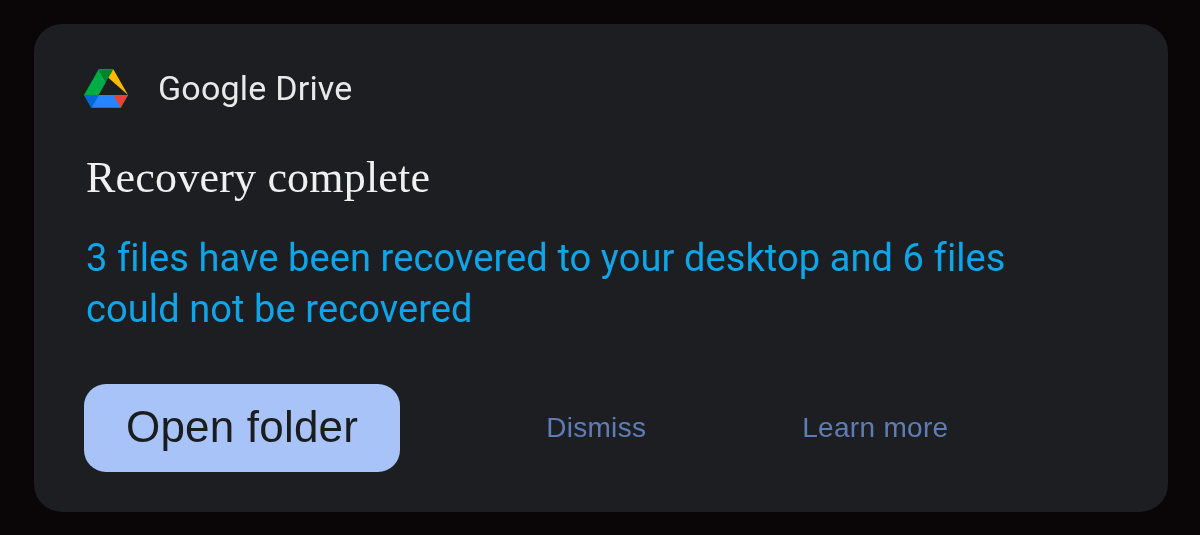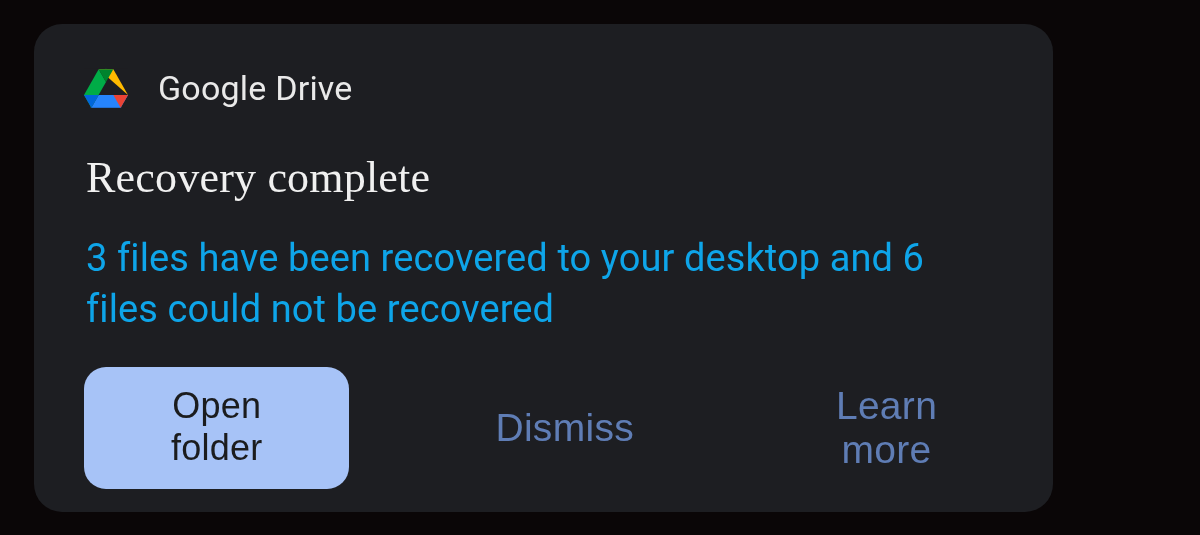--- a/index.html
+++ b/index.html
@@ -7,21 +7,21 @@
       width: 1200px;
       height: 535px;
       background: #0a0607;
       font-family: 'Google Sans', 'Segoe UI', Roboto, Arial, sans-serif;
       overflow: hidden;
     }
     .notification {
       position: absolute;
       left: 34px;
       top: 24px;
-      width: 1019px;
+      width: 1134px;
       height: 488px;
       background: #1d1e22;
       border-radius: 28px;
       padding: 44px 50px 40px 50px;
       display: flex;
       flex-direction: column;
     }
     .header {
       display: flex;
       align-items: center;
@@ -61,33 +61,33 @@
     .actions {
       margin-top: auto;
       display: flex;
       align-items: center;
       gap: 0;
       padding-top: 30px;
     }
     .btn-primary {
       background: #a7c3f7;
       color: #1b1c1e;
-      font-size: 36px;
+      font-size: 44px;
       font-weight: 400;
       border: none;
       border-radius: 22px;
       padding: 18px 42px 20px 42px;
       cursor: pointer;
       letter-spacing: 0.2px;
     }
     .btn-text {
       background: transparent;
       border: none;
       color: #5f7db5;
-      font-size: 39px;
+      font-size: 28px;
       font-weight: 500;
       cursor: pointer;
       padding: 18px 20px;
       letter-spacing: 0.3px;
     }
     .btn-dismiss { margin-left: 126px; }
     .btn-learn   { margin-left: 116px; }
   </style>
 </head>
 <body>

